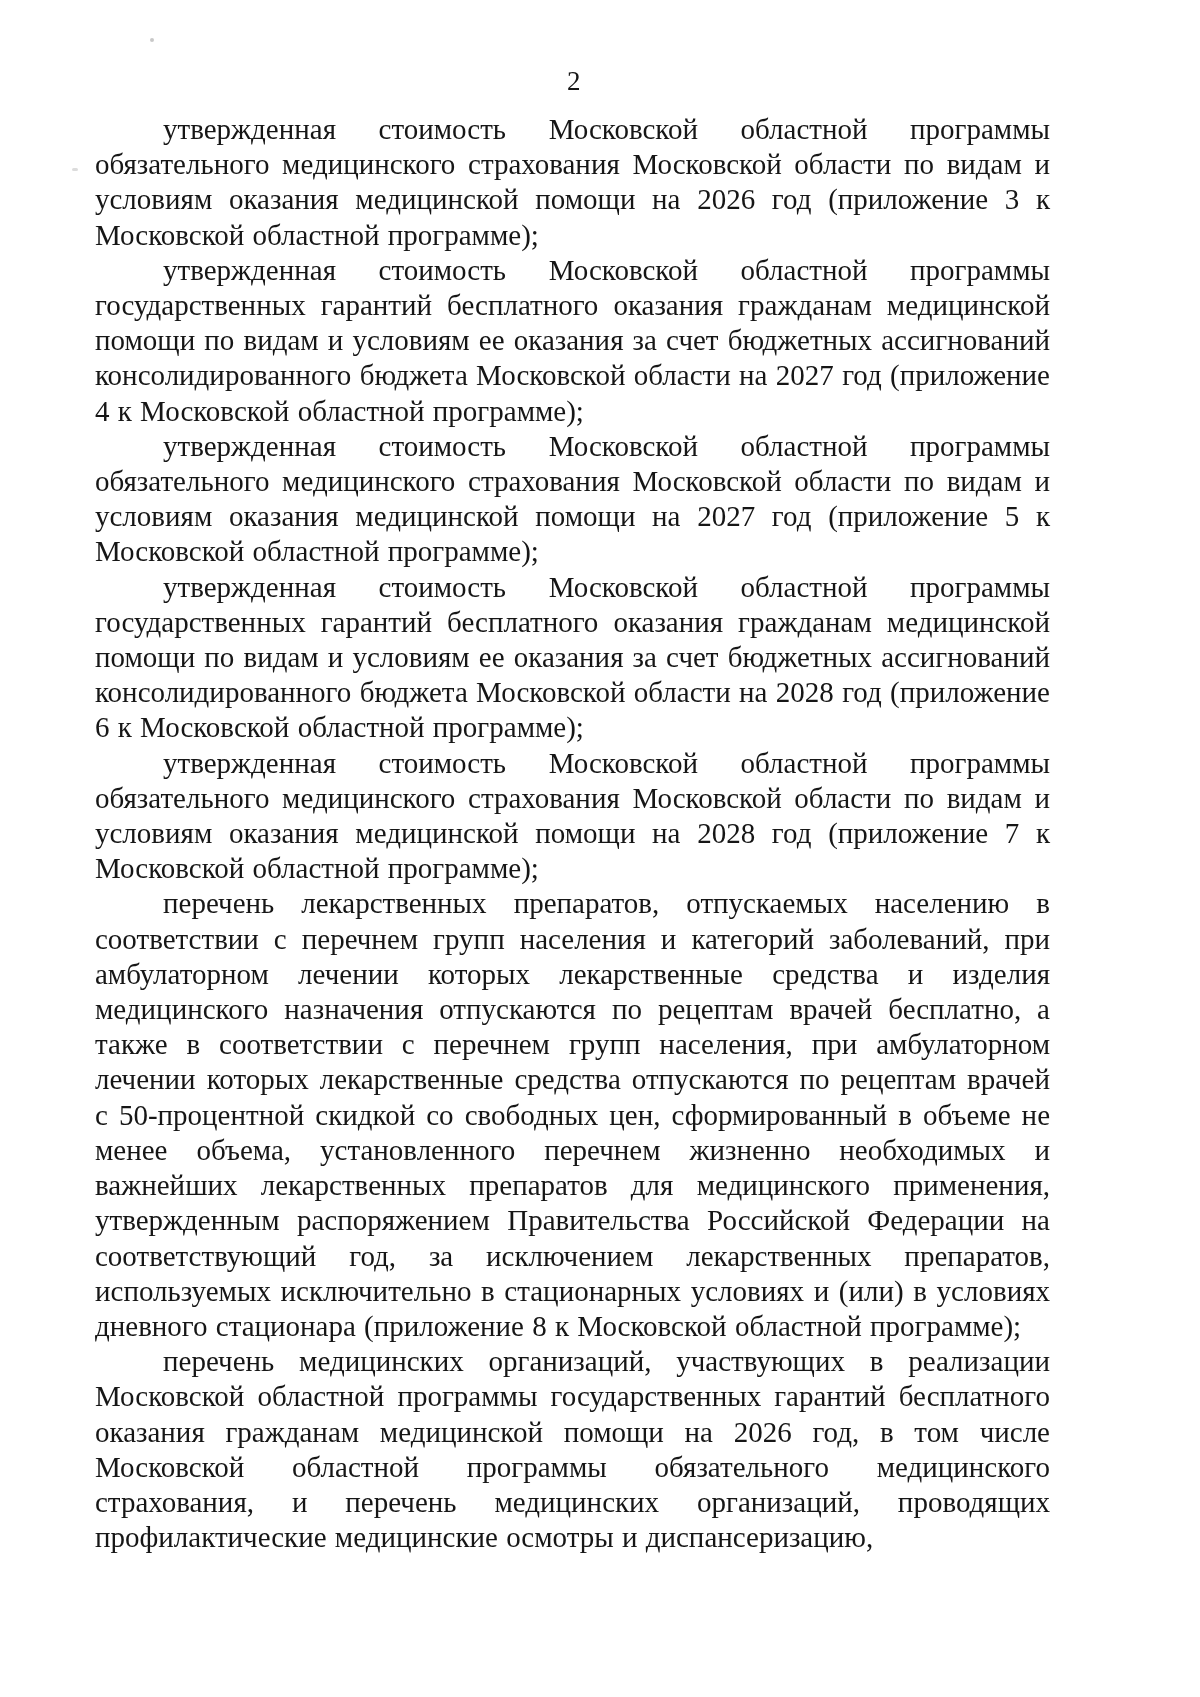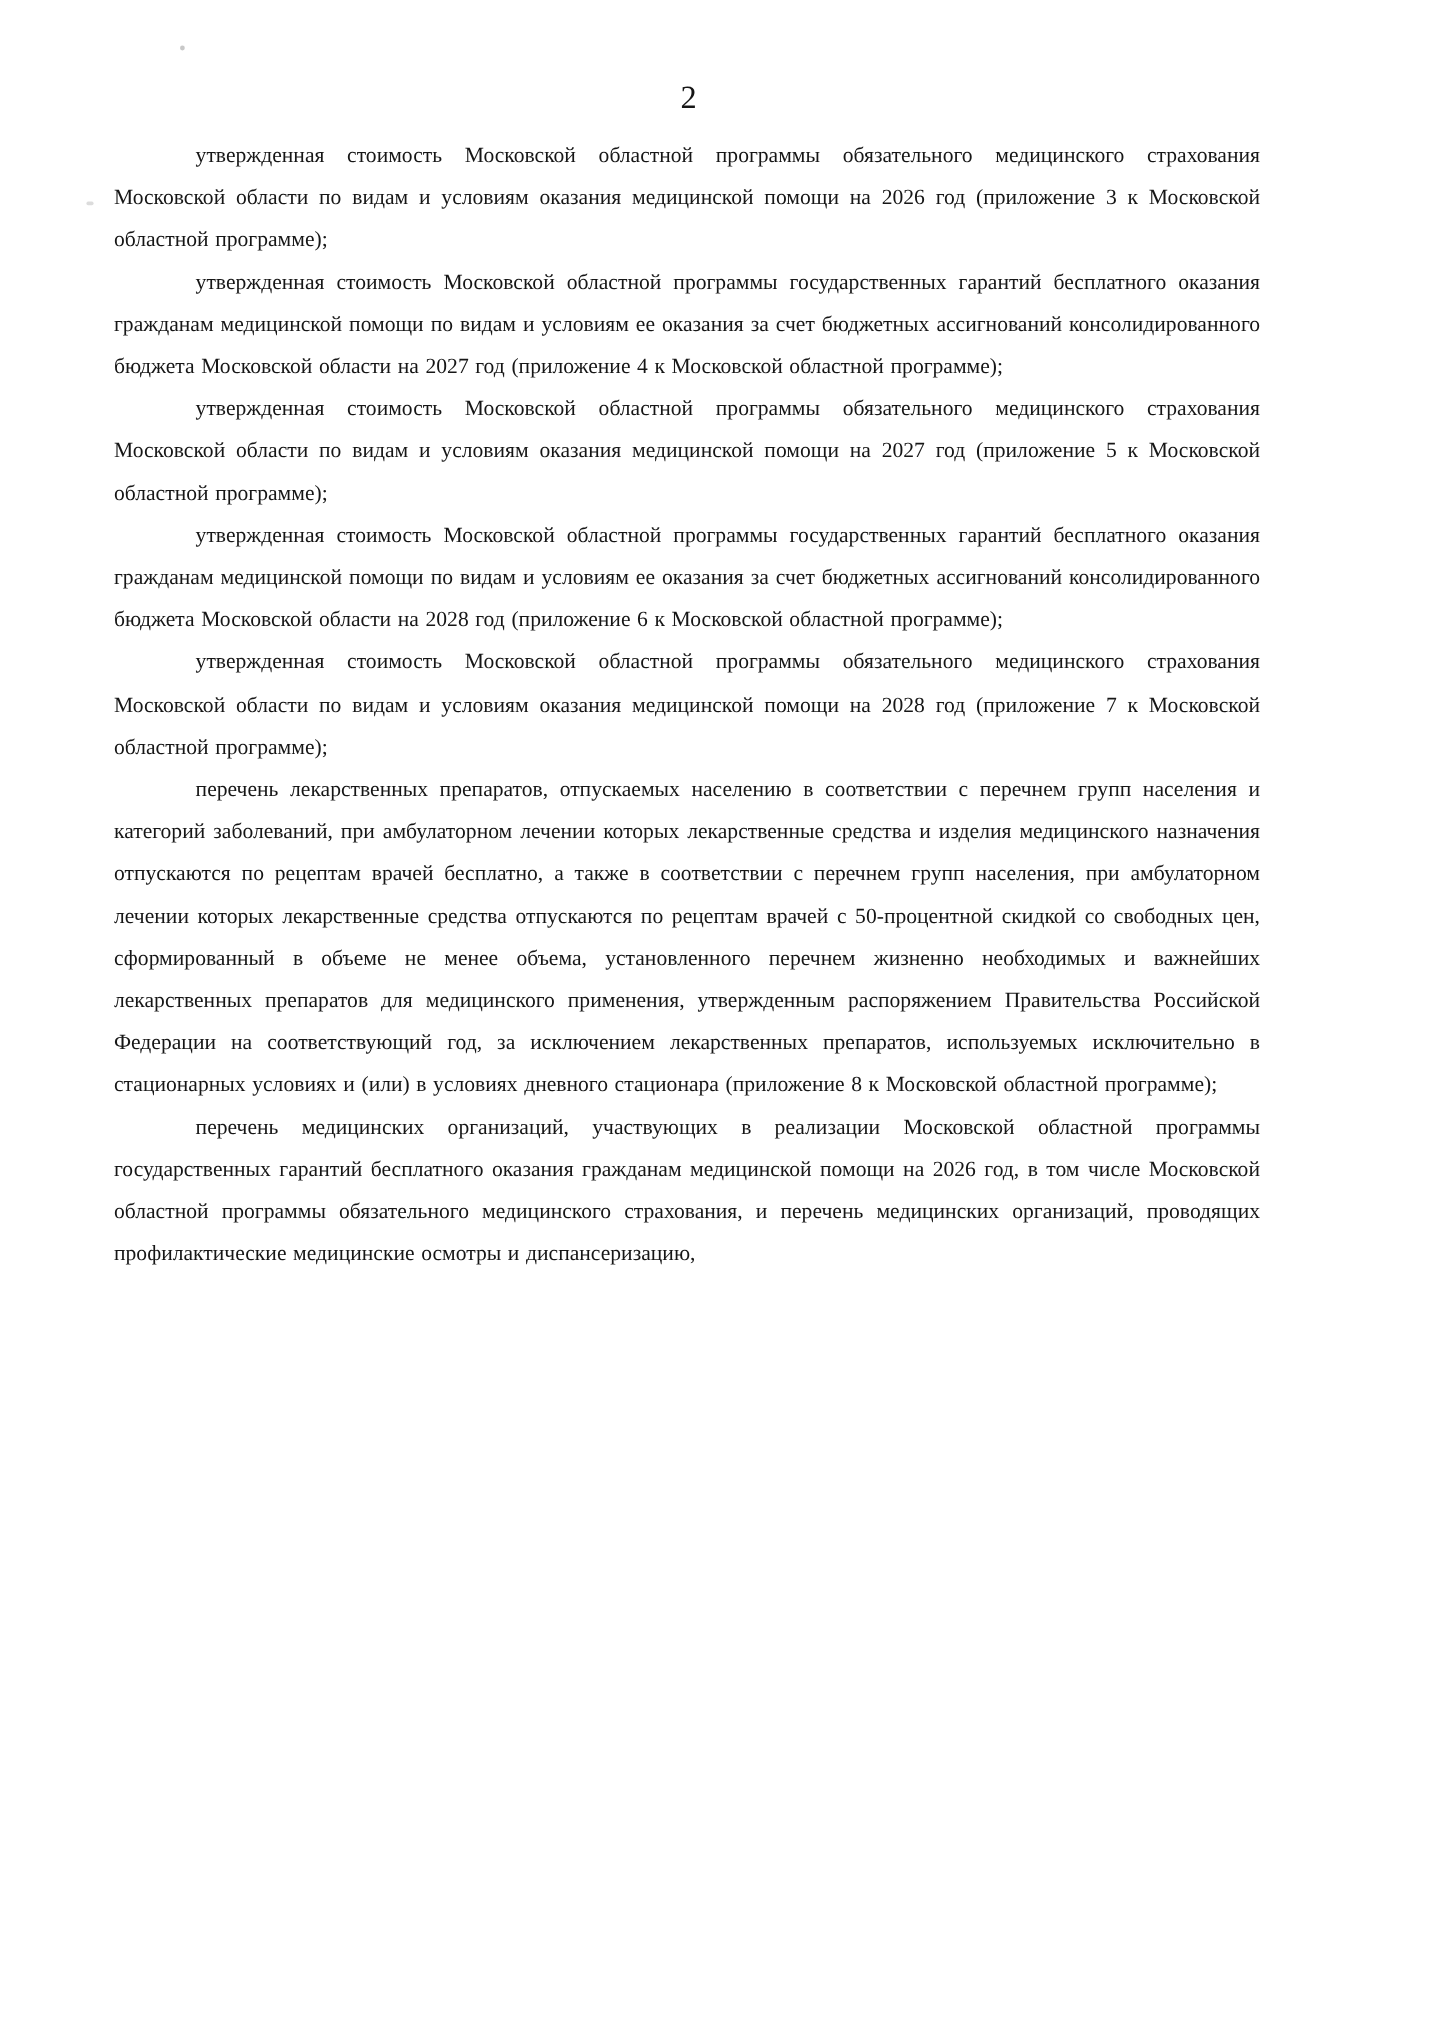--- a/index.html
+++ b/index.html
@@ -29,21 +29,21 @@
   }
   .body-text {
     position: absolute;
     top: 112px;
     left: 95px;
     width: 955px;
   }
   .body-text p {
     margin: 0;
     padding: 0;
-    font-size: 18px;
+    font-size: 29px;
     line-height: 35.2px;
     text-align: justify;
     text-indent: 68px;
     word-spacing: 1px;
   }
   
   .artifact {
     position: absolute;
     background: #9a9a9a;
     border-radius: 50%;

